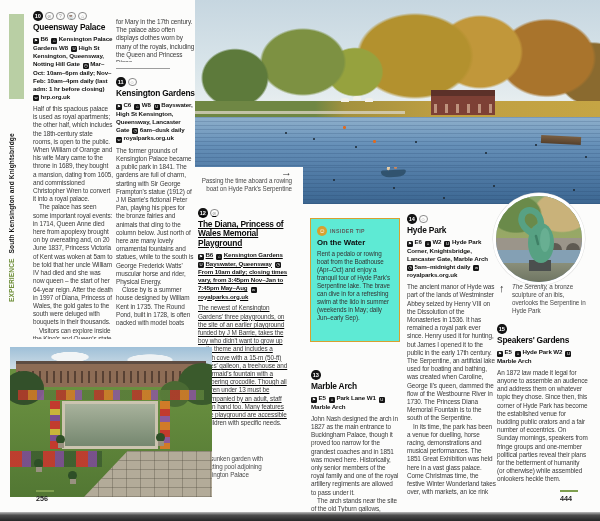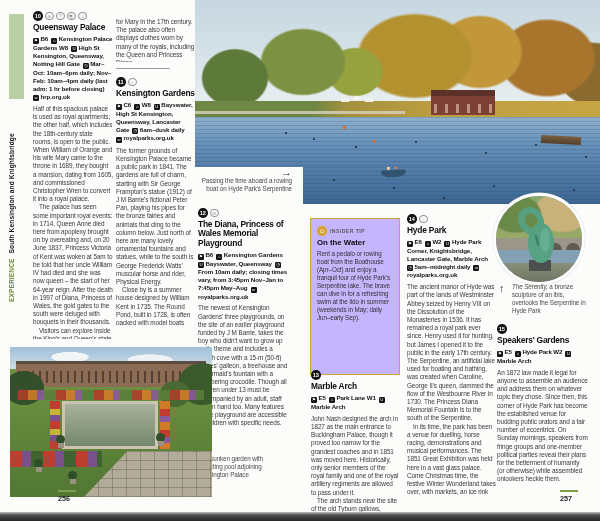--- a/index.html
+++ b/index.html
@@ -28,22 +28,22 @@
   .pagerule{width:18px;height:2px;background:#7f9f4f;margin-bottom:2px;}
 
   
   #side-block{left:9px;top:14px;width:15px;height:85px;background:#b9cfa4;}
   #side-text{left:-86px;top:194px;width:202px;height:14px;transform:rotate(-90deg);
              font-size:6.6px;font-weight:bold;letter-spacing:0.1px;white-space:nowrap;}
   #side-text .kick{color:#6f8f3a;margin-right:5px;}
   #side-text .chap{color:#161616;}
 
   
-  .tipbox{left:310px;top:218px;width:90px;height:157px;box-sizing:border-box;
-          border:1.6px solid #d7a12f;background:#c4b5fd;padding:7px 6px;}
+  .tipbox{left:310px;top:218px;width:90px;height:124px;box-sizing:border-box;
+          border:1.6px solid #d7a12f;background:#5eead4;padding:7px 6px;}
   .tip-kicker-row{display:flex;align-items:center;gap:3px;margin-bottom:2px;}
   .tip-icon{width:10px;height:10px;border-radius:50%;background:#d7a12f;color:#fff;
             font-size:6.5px;line-height:10px;text-align:center;flex:0 0 auto;}
   .tip-kicker{font-size:5.2px;font-weight:bold;color:#5c5c5c;letter-spacing:0.4px;}
   .tip-title{font-size:7.8px;font-weight:bold;color:#0d0d0d;margin:1px 0 3px;}
   .tip-body{font-size:6.3px;line-height:8px;color:#333;letter-spacing:-0.1px;}
 
   
   #photo-main{left:195px;top:0;width:405px;height:167px;overflow:hidden;
     background:linear-gradient(180deg,#c6d6e0 0%,#d9e5ea 40%,#e6edef 60%);}
@@ -122,34 +122,34 @@
   #cp-fore{position:absolute;left:0;top:67px;width:86px;height:19px;
     background:linear-gradient(180deg,#8a8f7a,#6f7562);}
   #cp-plinth{position:absolute;left:33px;top:64px;width:22px;height:11px;background:#4b4f4e;}
 
   
   #c1{left:33px;top:11px;width:80px;}
   #c1 .body{max-height:234px;overflow:hidden;}
   #c2{left:116px;top:18px;width:79px;}
   #c2 .body{max-height:178px;overflow:hidden;}
   #cap-serpentine{left:200px;top:168px;width:92px;text-align:right;}
-  #c3{left:198px;top:208px;width:90px;}
+  #c3{left:198px;top:208px;width:90px;text-decoration:underline;}
   #c3 .body{max-height:122px;overflow:hidden;}
   #cap-sunken{left:198px;top:446px;width:80px;}
   #c4{left:311px;top:370px;width:88px;}
   #c4 .body{max-height:122px;overflow:hidden;}
   #c5{left:407px;top:214px;width:89px;}
   #c5 .body{max-height:214px;overflow:hidden;}
   #cap-serenity{left:499px;top:283px;width:90px;}
   #cap-serenity .cap-text{margin-left:13px;}
   #cap-serenity .arrow{position:absolute;left:0;top:1px;}
   #c6{left:497px;top:324px;width:91px;}
   #c6 .body{max-height:132px;overflow:hidden;}
 
-  #pagenum-left{left:36px;top:490px;margin-left:22px;}
+  #pagenum-left{left:36px;top:490px;}
   #pagenum-right{left:560px;top:490px;}
   #bottom-edge{left:0;top:512px;width:600px;height:9px;
     background:linear-gradient(180deg,#bdbdbd,#4e4e4e 35%,#262626);}
 </style>
 </head>
 <body>
 
 <div id="book">
 
   <div class="abs" id="photo-main">
@@ -329,17 +329,17 @@
       <p>An 1872 law made it legal for anyone to assemble an audience and address them on whatever topic they chose. Since then, this corner of Hyde Park has become the established venue for budding public orators and a fair number of eccentrics. On Sunday mornings, speakers from fringe groups and one-member political parties reveal their plans for the betterment of humanity (or otherwise) while assembled onlookers heckle them.</p>
     </div>
   </div>
 
   <div class="abs" id="pagenum-left">
     <div class="pagerule"></div>
     <div class="pagenum">256</div>
   </div>
   <div class="abs" id="pagenum-right">
     <div class="pagerule"></div>
-    <div class="pagenum">257</div>
+    <div class="pagenum">444</div>
   </div>
 
   <div class="abs" id="bottom-edge"></div>
 </div>
 
 </body></html>

